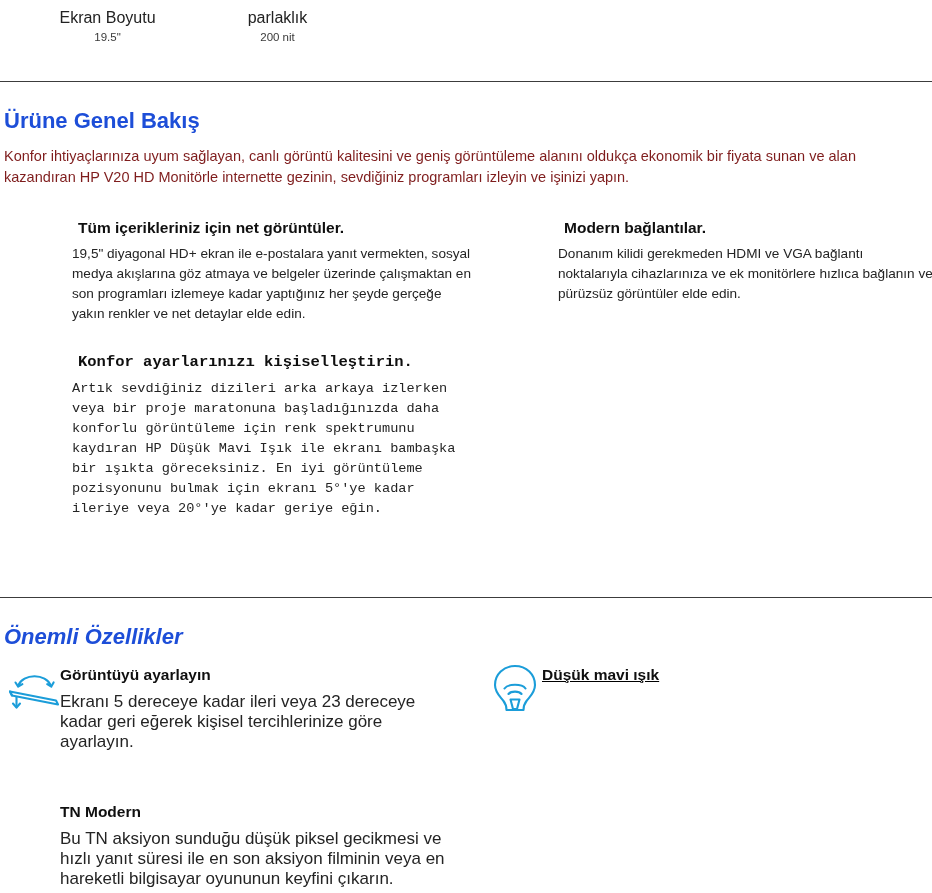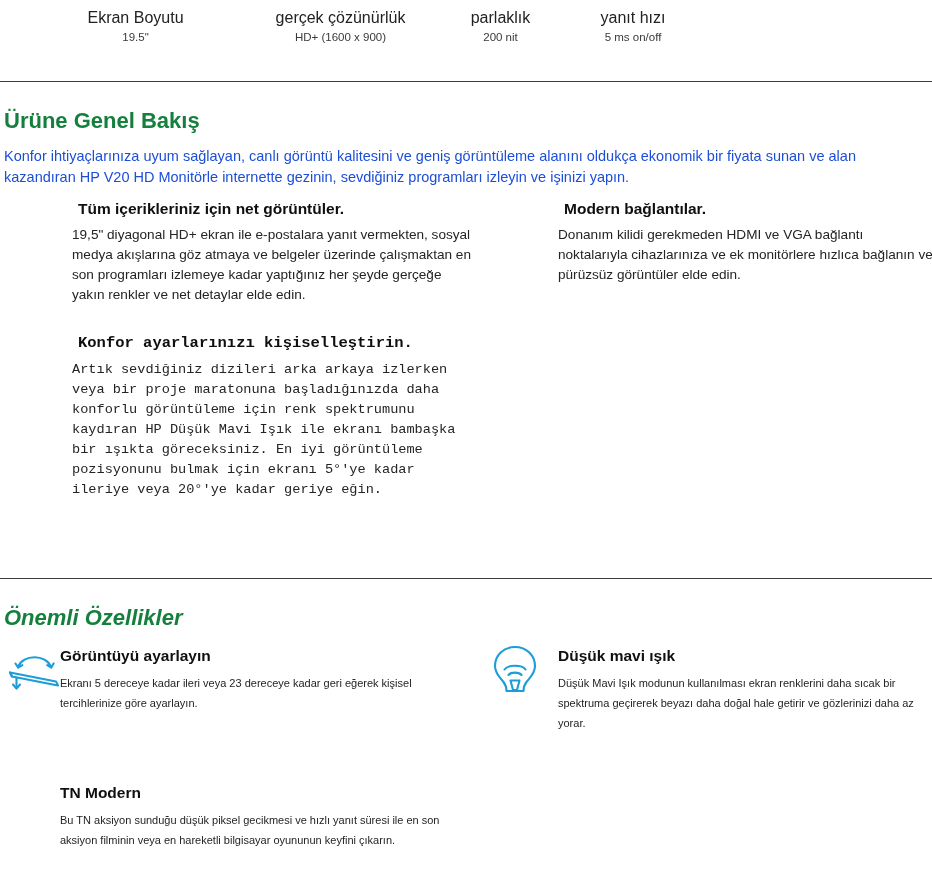--- a/index.html
+++ b/index.html
@@ -34,50 +34,50 @@
     color: #222222;
     white-space: nowrap;
   }
   .spec-value {
     font-size: 11.5px;
     line-height: 16px;
     color: #3a3a3a;
     margin-top: 1px;
     white-space: nowrap;
   }
-  .spec-cell.c0 { width: 215px; margin-left: 28px; }
+  .spec-cell.c0 { width: 215px; }
   .spec-cell.c1 { width: 195px; }
   .spec-cell.c2 { width: 125px; }
   .spec-cell.c3 { width: 145px; }
   .spec-cell.c4 { width: 140px; }
 
   
   .divider {
     height: 1px;
     background: #3c3c3c;
     width: 932px;
   }
   .divider-1 { margin-top: 25px; }
   .divider-2 { margin-top: 30px; }
 
   
   .section-heading {
     font-size: 22px;
     font-weight: bold;
     line-height: 26px;
-    color: #15803d;
+    color: #1d4ed8;
     padding-left: 4px;
   }
   .overview-heading { margin-top: 26px; }
   .features-heading { margin-top: 26px; font-style: italic; }
 
   .overview-intro {
     font-size: 14.5px;
     line-height: 20.5px;
-    color: #1d4ed8;
+    color: #7f1d1d;
     padding-left: 4px;
     width: 918px;
     margin-top: 12px;
   }
 
   
   .cols {
     position: relative;
     width: 932px;
   }
@@ -116,66 +116,59 @@
     width: 64px;
     height: 52px;
   }
   .feature-text-left {
     position: absolute;
     left: 60px;
     width: 385px;
   }
   .feature-text-right {
     position: absolute;
-    left: 558px;
+    left: 542px;
     width: 372px;
+    text-decoration: underline;
   }
   .feat-title {
     font-size: 15.5px;
     font-weight: bold;
     line-height: 21px;
     color: #0f0f0f;
   }
   .feat-body {
-    font-size: 11px;
+    font-size: 17px;
     line-height: 20px;
     color: #242424;
     margin-top: 7px;
   }
   .icon-tilt { left: 6px; top: 2px; }
   .icon-bulb { left: 483px; top: -6px; }
 </style>
 </head>
 <body>
 
 <div class="spec-strip">
   <div class="spec-cell c0">
     <div class="spec-title">Ekran Boyutu</div>
     <div class="spec-value">19.5"</div>
   </div>
-  <div class="spec-cell c1">
-    <div class="spec-title">gerçek çözünürlük</div>
-    <div class="spec-value">HD+ (1600 x 900)</div>
-  </div>
   <div class="spec-cell c2">
     <div class="spec-title">parlaklık</div>
     <div class="spec-value">200 nit</div>
   </div>
-  <div class="spec-cell c4">
-    <div class="spec-title">yanıt hızı</div>
-    <div class="spec-value">5 ms on/off</div>
-  </div>
 </div>
 
 <div class="divider divider-1"></div>
 
 <div class="section-heading overview-heading">Ürüne Genel Bakış</div>
 <div class="overview-intro">Konfor ihtiyaçlarınıza uyum sağlayan, canlı görüntü kalitesini ve geniş görüntüleme alanını oldukça ekonomik bir fiyata sunan ve alan kazandıran HP V20 HD Monitörle internette gezinin, sevdiğiniz programları izleyin ve işinizi yapın.</div>
 
-<div class="cols" style="height:350px; margin-top:11px;">
+<div class="cols" style="height:350px; margin-top:30px;">
   <div class="col-left">
     <div>
       <div class="block-title">Tüm içerikleriniz için net görüntüler.</div>
       <div class="block-body">19,5" diyagonal HD+ ekran ile e-postalara yanıt vermekten, sosyal medya akışlarına göz atmaya ve belgeler üzerinde çalışmaktan en son programları izlemeye kadar yaptığınız her şeyde gerçeğe yakın renkler ve net detaylar elde edin.</div>
     </div>
     <div style="margin-top:28px;font-family:Liberation Mono, monospace;">
       <div class="block-title">Konfor ayarlarınızı kişiselleştirin.</div>
       <div class="block-body">Artık sevdiğiniz dizileri arka arkaya izlerken veya bir proje maratonuna başladığınızda daha konforlu görüntüleme için renk spektrumunu kaydıran HP Düşük Mavi Işık ile ekranı bambaşka bir ışıkta göreceksiniz. En iyi görüntüleme pozisyonunu bulmak için ekranı 5°'ye kadar ileriye veya 20°'ye kadar geriye eğin.</div>
     </div>
   </div>
@@ -218,21 +211,20 @@
         <path d="M32 8 C20.5 8, 12 16.5, 12 27 C12 34.5, 17 38.5, 20.5 43 C23 46.2, 23.5 49, 23.5 52 L40.5 52 C40.5 49, 41 46.2, 43.5 43 C47 38.5, 52 34.5, 52 27 C52 16.5, 43.5 8, 32 8 Z"></path>
         <path d="M21.5 30.5 C25 25.5, 39 25.5, 42.5 30.5"></path>
         <path d="M25.5 36 C28 32.8, 36 32.8, 38.5 36"></path>
         <path d="M27.5 41.5 L36.5 41.5 L34 51 L30 51 Z"></path>
       </g>
     </svg>
   </span>
 
   <div class="feature-text-right">
     <div class="feat-title">Düşük mavi ışık</div>
-    <div class="feat-body">Düşük Mavi Işık modunun kullanılması ekran renklerini daha sıcak bir spektruma geçirerek beyazı daha doğal hale getirir ve gözlerinizi daha az yorar.</div>
   </div>
 </div>
 
 <div class="feature-row" style="height:110px; margin-top:12px;">
   <div class="feature-text-left">
     <div class="feat-title">TN Modern</div>
     <div class="feat-body">Bu TN aksiyon sunduğu düşük piksel gecikmesi ve hızlı yanıt süresi ile en son aksiyon filminin veya en hareketli bilgisayar oyununun keyfini çıkarın.</div>
   </div>
 </div>
 

